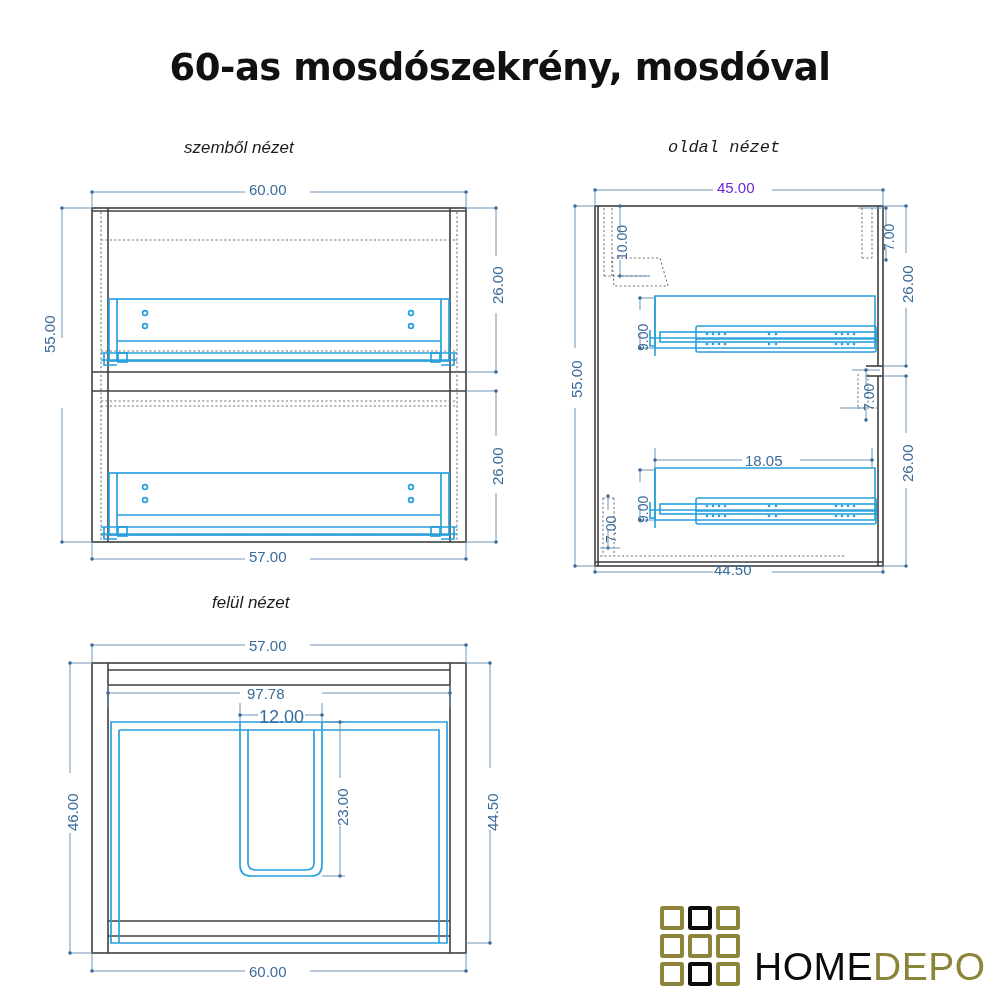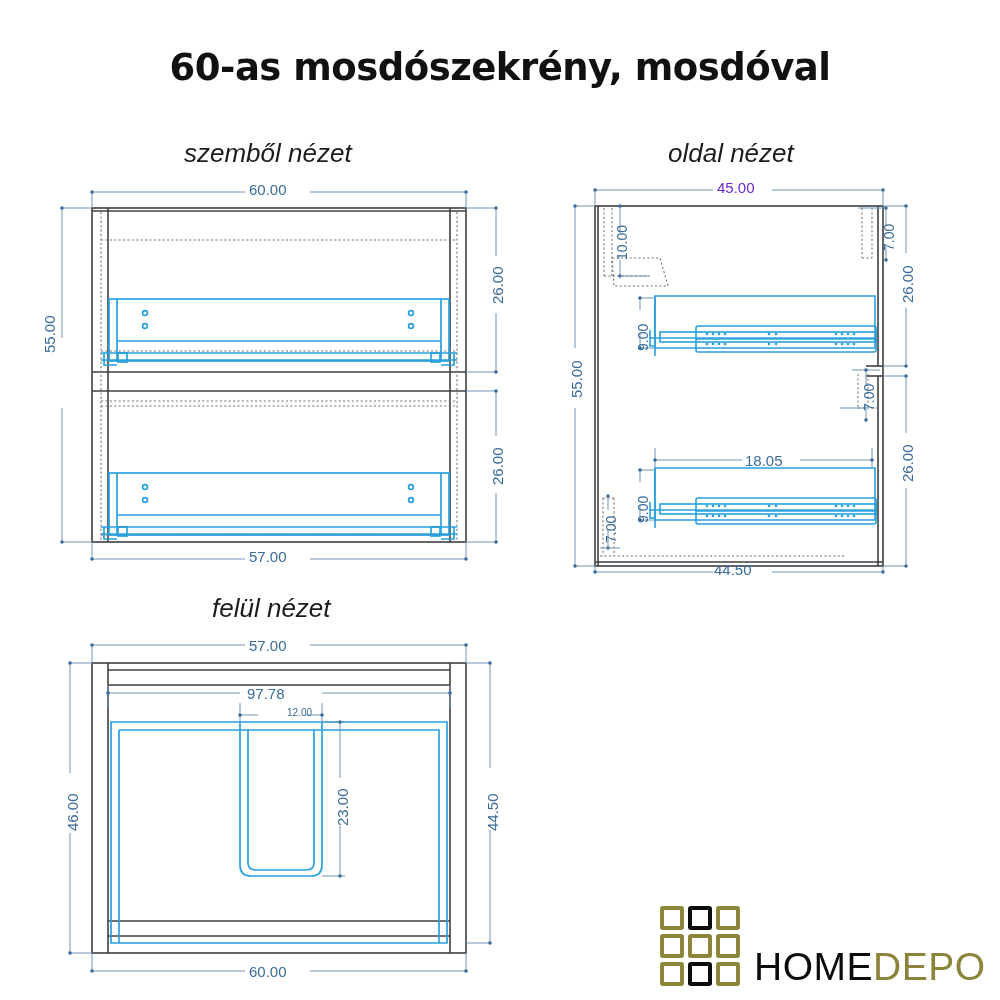--- a/index.html
+++ b/index.html
@@ -32,26 +32,26 @@
     font-weight: bold;
     font-size: 37px;
     letter-spacing: -0.5px;
     color: #111111;
     white-space: nowrap;
   }
   .view-label {
     position: absolute;
     font-family: "Liberation Sans", sans-serif;
     font-style: italic;
-    font-size: 26px;
+    font-size: 17px;
     color: #1c1c1c;
     white-space: nowrap;
   }
   #label-front { left: 184px; top: 130px; }
-  #label-side  { left: 668px; top: 130px; }
+  #label-side  { left: 668px; top: 130px; font-family: Liberation Mono, monospace; }
   #label-top   { left: 212px; top: 585px; }
 
   svg.draw {
     position: absolute;
     left: 0; top: 0;
     width: 1000px;
     height: 1000px;
     pointer-events: none;
   }
   
@@ -409,21 +409,21 @@
   <div class="dim" style="position:absolute;left:614px;top:252px;font-size:14px;color:#3a6b9a;transform:rotate(-90deg);transform-origin:left top;white-space:nowrap;">10.00</div>
   <div class="dim" style="position:absolute;left:881px;top:243px;font-size:14px;color:#3a6b9a;transform:rotate(-90deg);transform-origin:left top;white-space:nowrap;">7.00</div>
   <div class="dim" style="position:absolute;left:861px;top:403px;font-size:14px;color:#3a6b9a;transform:rotate(-90deg);transform-origin:left top;white-space:nowrap;">7.00</div>
   <div class="dim" style="position:absolute;left:603px;top:535px;font-size:14px;color:#3a6b9a;transform:rotate(-90deg);transform-origin:left top;white-space:nowrap;">7.00</div>
   <div class="dim" style="position:absolute;left:635px;top:343px;font-size:14px;color:#3a6b9a;transform:rotate(-90deg);transform-origin:left top;white-space:nowrap;">9.00</div>
   <div class="dim" style="position:absolute;left:635px;top:515px;font-size:14px;color:#3a6b9a;transform:rotate(-90deg);transform-origin:left top;white-space:nowrap;">9.00</div>
   <div class="dim" style="position:absolute;left:745px;top:444px;font-size:15px;color:#3a6b9a;">18.05</div>
 
   <div class="dim" style="position:absolute;left:249px;top:629px;font-size:15px;color:#3a6b9a;">57.00</div>
   <div class="dim" style="position:absolute;left:247px;top:677px;font-size:15px;color:#3a6b9a;">97.78</div>
-  <div class="dim" style="position:absolute;left:259px;top:699px;font-size:10px;color:#3a6b9a;margin-left:28px;">12.00</div>
+  <div class="dim" style="position:absolute;left:259px;top:699px;font-size:18px;color:#3a6b9a;">12.00</div>
   <div class="dim" style="position:absolute;left:334px;top:818px;font-size:15px;color:#3a6b9a;transform:rotate(-90deg);transform-origin:left top;white-space:nowrap;">23.00</div>
   <div class="dim" style="position:absolute;left:64px;top:823px;font-size:15px;color:#3a6b9a;transform:rotate(-90deg);transform-origin:left top;white-space:nowrap;">46.00</div>
   <div class="dim" style="position:absolute;left:484px;top:823px;font-size:15px;color:#3a6b9a;transform:rotate(-90deg);transform-origin:left top;white-space:nowrap;">44.50</div>
   <div class="dim" style="position:absolute;left:249px;top:955px;font-size:15px;color:#3a6b9a;">60.00</div>
 
   <div id="logo">
     <div id="logo-grid">
       <div class="logo-cell"></div>
       <div class="logo-cell dark"></div>
       <div class="logo-cell"></div>

